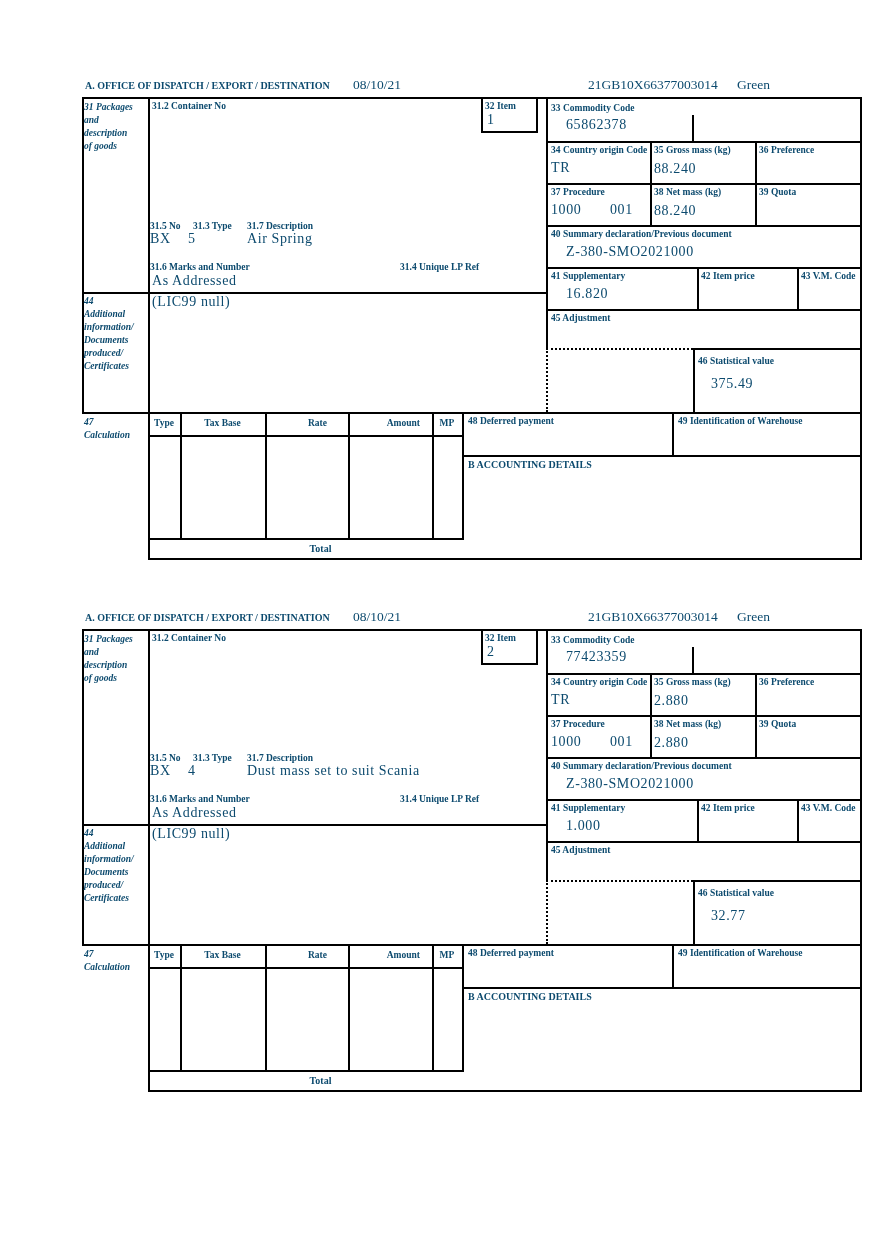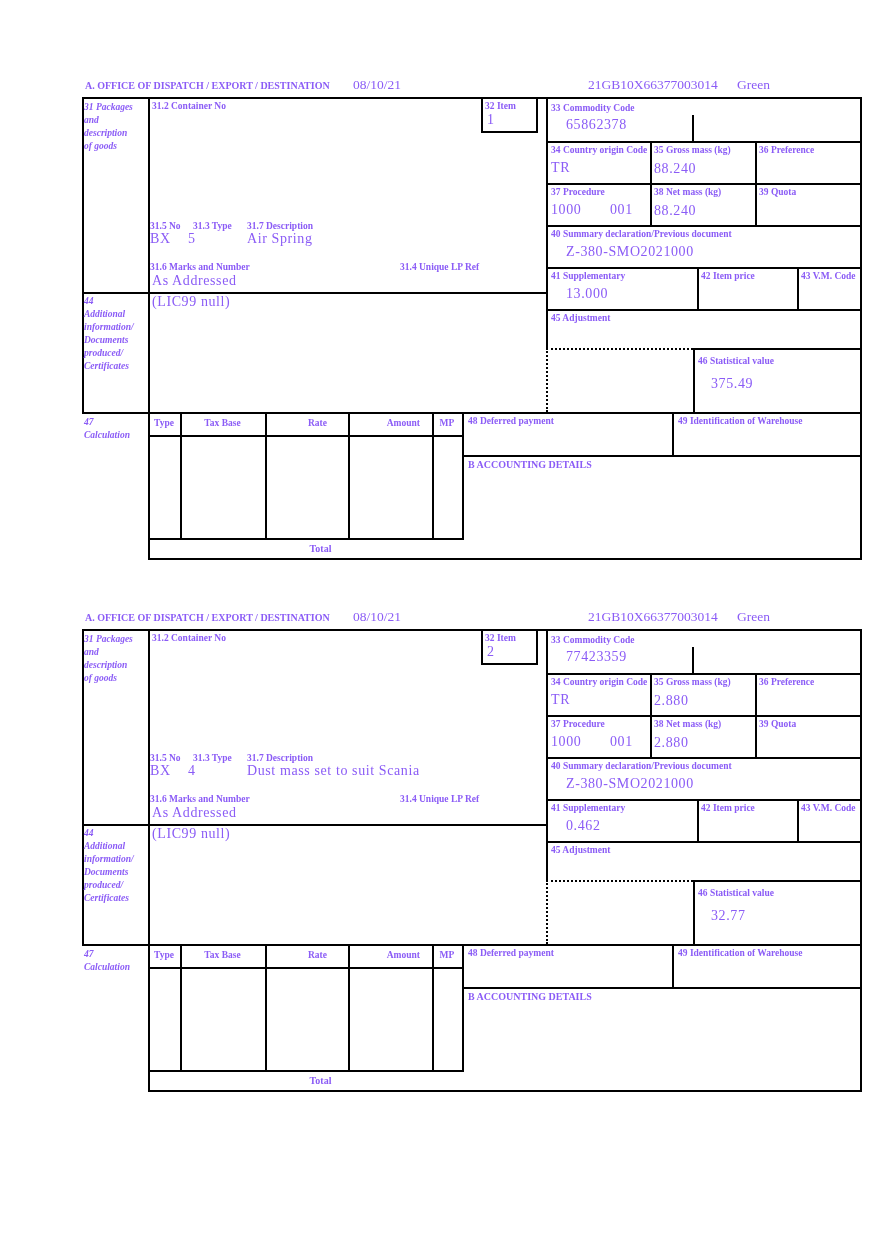--- a/index.html
+++ b/index.html
@@ -1,17 +1,17 @@
 <!DOCTYPE html>
 <html><head>
 <meta charset="utf-8">
 <style>
   html,body{margin:0;padding:0;background:#fff;}
   .page{position:relative;width:882px;height:1250px;background:#ffffff;overflow:hidden;
-        font-family:"Liberation Serif",serif;color:#8b5cf6;}
+        font-family:"Liberation Serif",serif;color:#0c4a6e;}
   .form-section{position:absolute;left:0;width:882px;height:532px;}
   .form-section:nth-of-type(1){top:75px;}
   .form-section:nth-of-type(2){top:607px;}
   .hl,.vl,.hd,.vd{position:absolute;}
   .hl{height:2px;background:#000;}
   .vl{width:2px;background:#000;}
   .hd{height:0;border-top:2px dotted #000;}
   .vd{width:0;border-left:2px dotted #000;}
   .t{position:absolute;white-space:nowrap;}
   .b{font-weight:bold;}
@@ -106,21 +106,21 @@
   <div class="t val" style="left:247px;top:156px">Air Spring</div>
 
   <div class="t b fs9" style="left:551px;top:154px">40 Summary declaration/Previous document</div>
   <div class="t val" style="left:566px;top:169px">Z-380-SMO2021000</div>
 
   <div class="t b fs9" style="left:150px;top:187px">31.6 Marks and Number</div>
   <div class="t val" style="left:152px;top:198px">As Addressed</div>
   <div class="t b fs9" style="left:400px;top:187px">31.4 Unique LP Ref</div>
 
   <div class="t b fs9" style="left:551px;top:196px">41 Supplementary</div>
-  <div class="t val" style="left:566px;top:211px">13.000</div>
+  <div class="t val" style="left:566px;top:211px">16.820</div>
   <div class="t b fs9" style="left:701px;top:196px">42 Item price</div>
   <div class="t b fs9" style="left:801px;top:196px">43 V.M. Code</div>
 
   <div class="t b fs9 lh" style="left:84px;top:220px;width:64px">
     <span>44</span>
     <span>Additional</span>
     <span>information/</span>
     <span>Documents</span>
     <span>produced/</span>
     <span>Certificates</span>
@@ -227,21 +227,21 @@
   <div class="t val" style="left:247px;top:156px">Dust mass set to suit Scania</div>
 
   <div class="t b fs9" style="left:551px;top:154px">40 Summary declaration/Previous document</div>
   <div class="t val" style="left:566px;top:169px">Z-380-SMO2021000</div>
 
   <div class="t b fs9" style="left:150px;top:187px">31.6 Marks and Number</div>
   <div class="t val" style="left:152px;top:198px">As Addressed</div>
   <div class="t b fs9" style="left:400px;top:187px">31.4 Unique LP Ref</div>
 
   <div class="t b fs9" style="left:551px;top:196px">41 Supplementary</div>
-  <div class="t val" style="left:566px;top:211px">0.462</div>
+  <div class="t val" style="left:566px;top:211px">1.000</div>
   <div class="t b fs9" style="left:701px;top:196px">42 Item price</div>
   <div class="t b fs9" style="left:801px;top:196px">43 V.M. Code</div>
 
   <div class="t b fs9 lh" style="left:84px;top:220px;width:64px">
     <span>44</span>
     <span>Additional</span>
     <span>information/</span>
     <span>Documents</span>
     <span>produced/</span>
     <span>Certificates</span>

